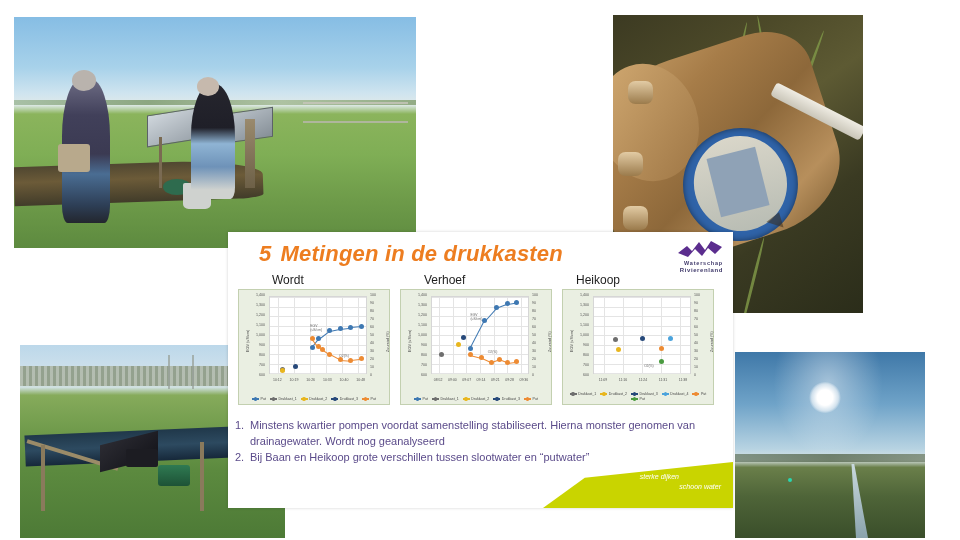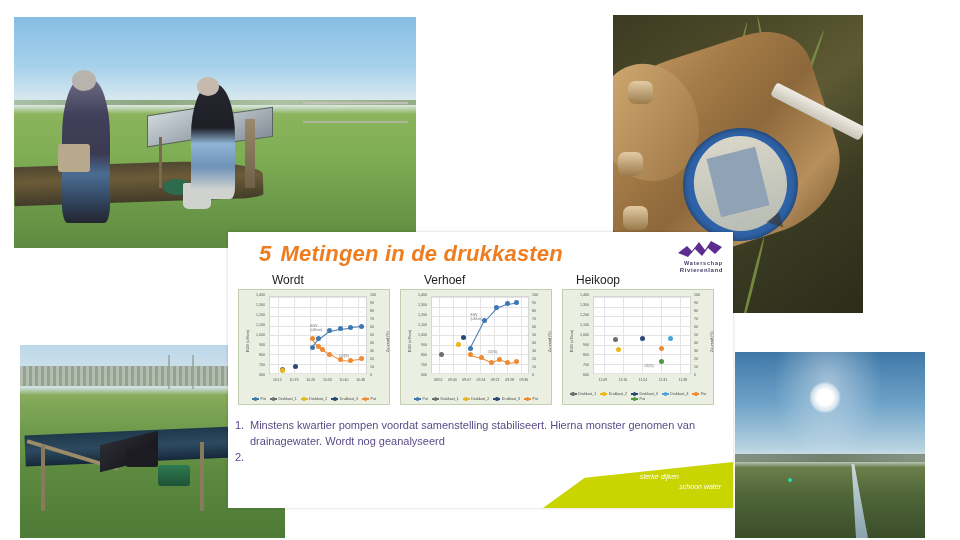--- a/index.html
+++ b/index.html
@@ -540,20 +540,21 @@
       </div>
     </div>
 
   <div id="bullets">
     <div class="bl">
       <div class="bn">1.</div>
       <div>Minstens kwartier pompen voordat samenstelling stabiliseert. Hierna monster genomen van drainagewater. Wordt nog geanalyseerd</div>
     </div>
     <div class="bl">
       <div class="bn">2.</div>
+      <div>Bij Baan en Heikoop grote verschillen tussen slootwater en “putwater”</div>
     </div>
   </div>
 
   <div id="footer-wedge">
     <div class="t1">sterke dijken</div>
     <div class="t2">schoon water</div>
   </div>
 </div>
 
 </body></html>

